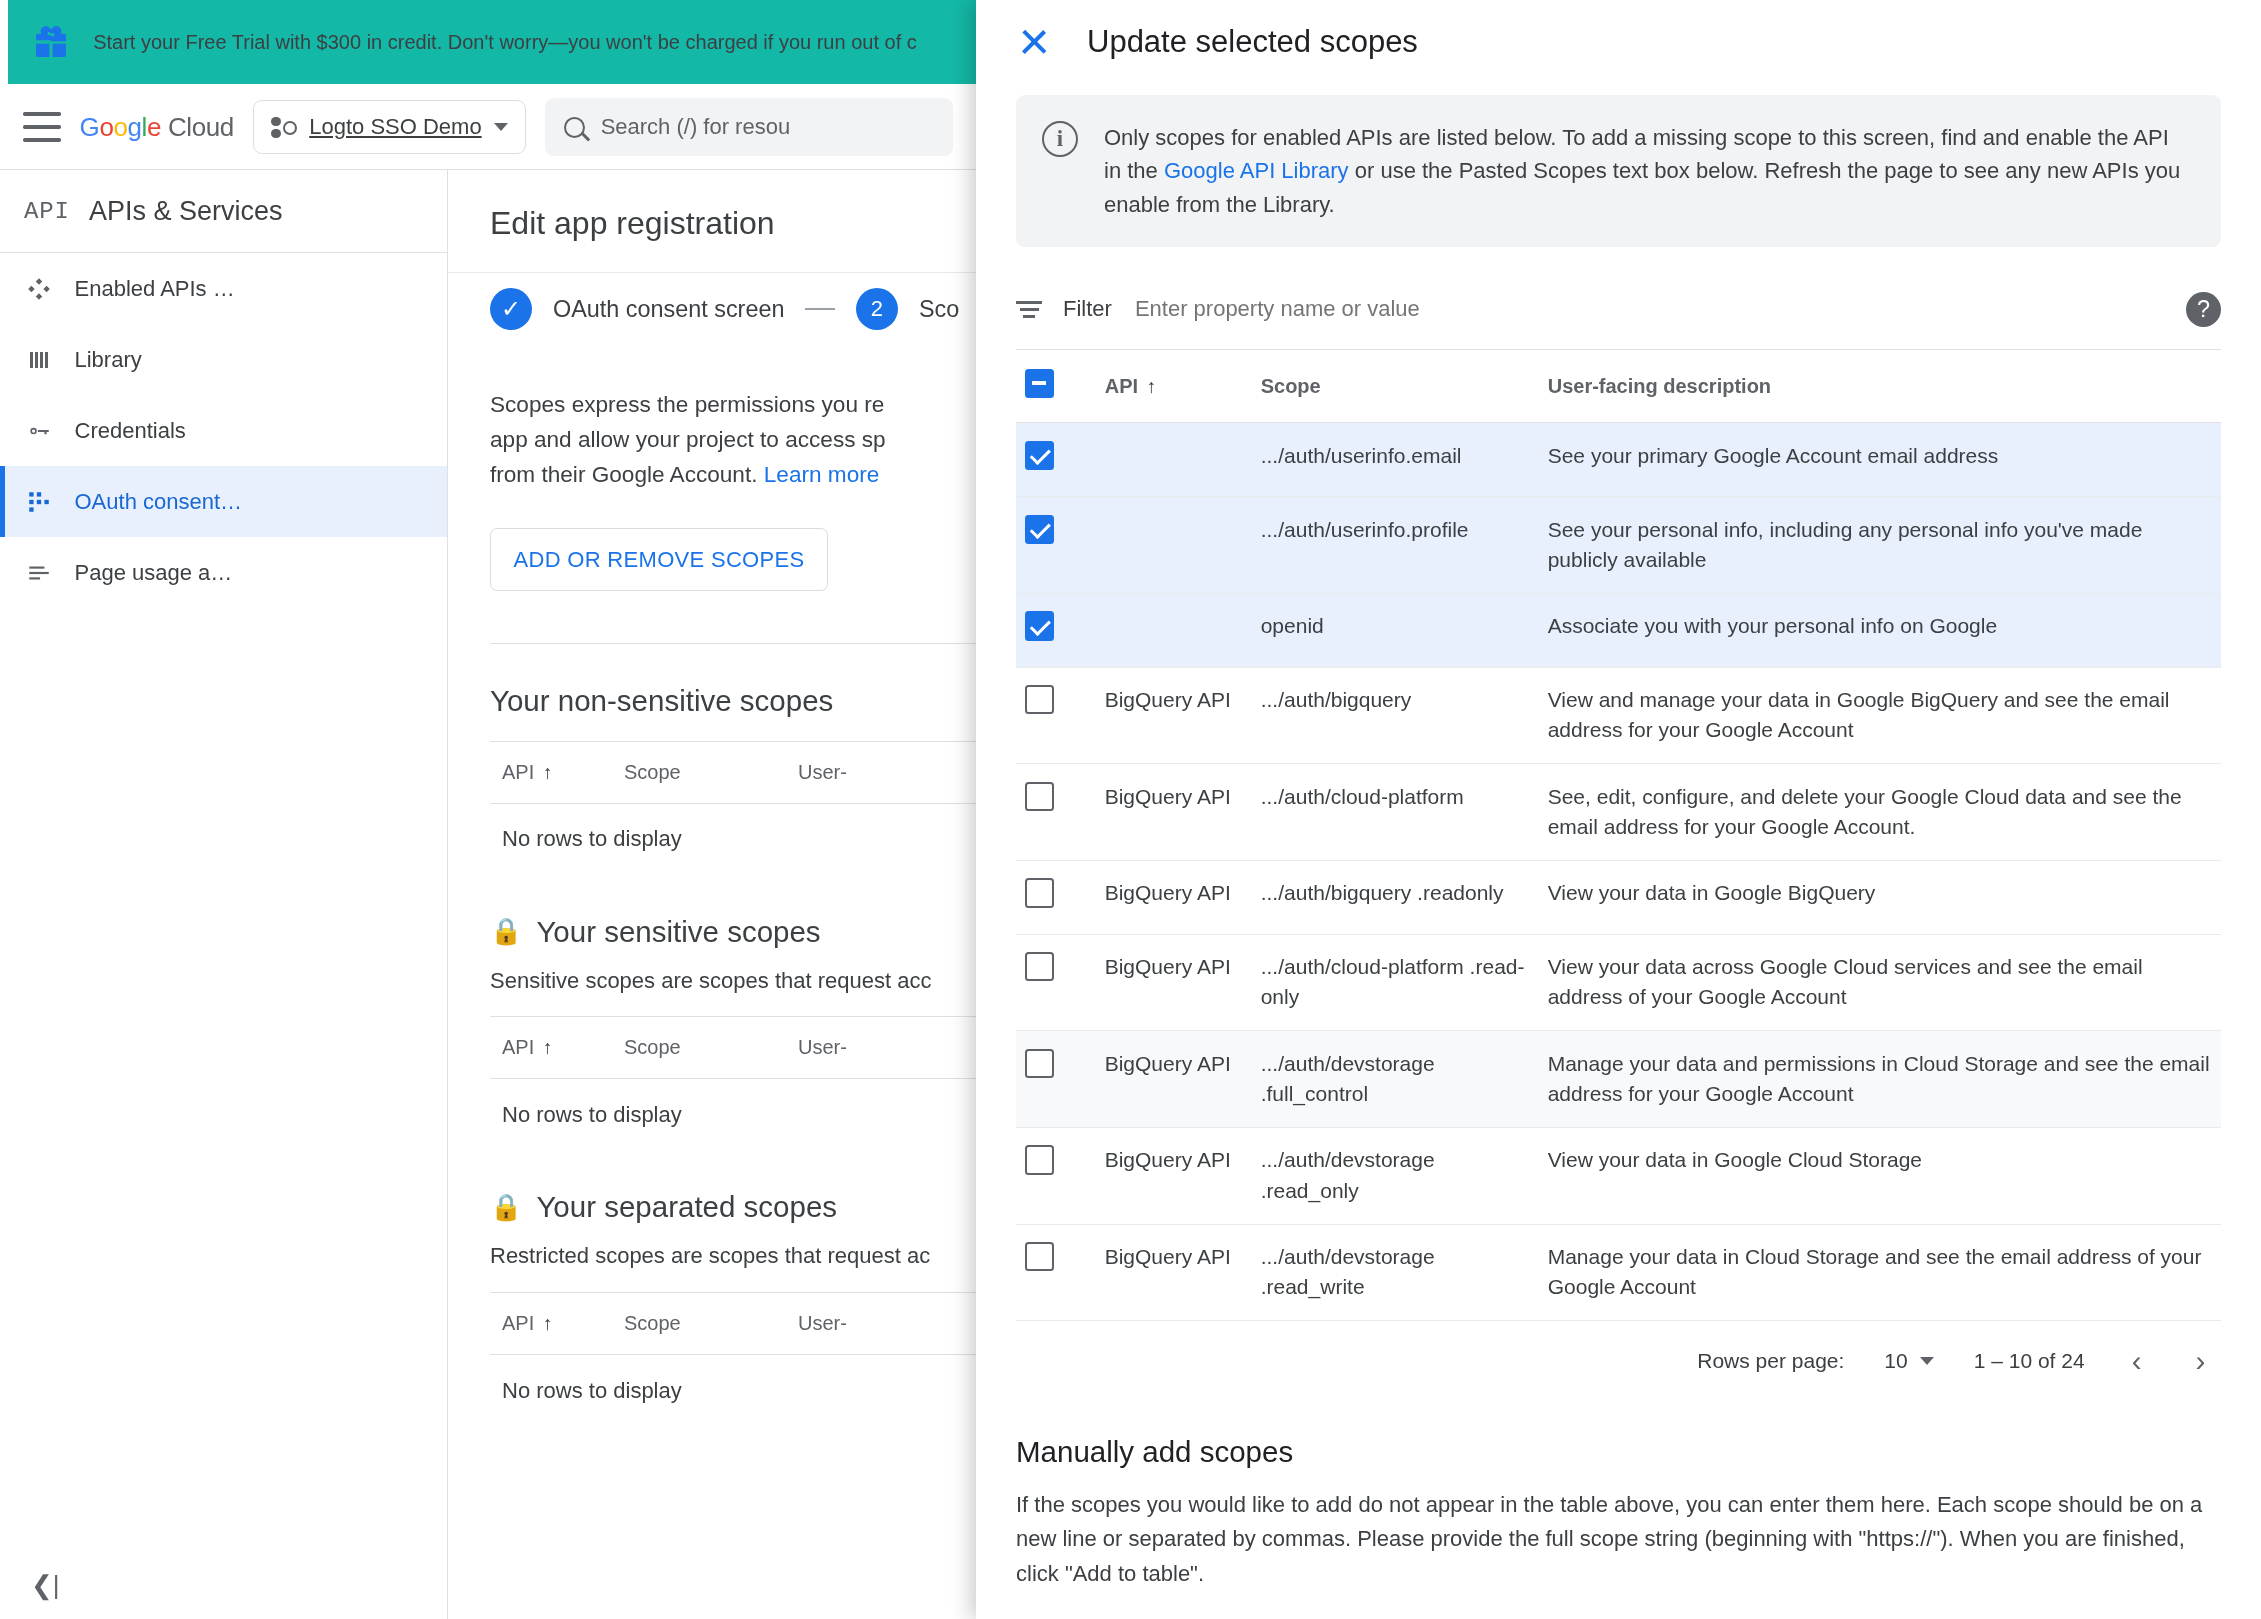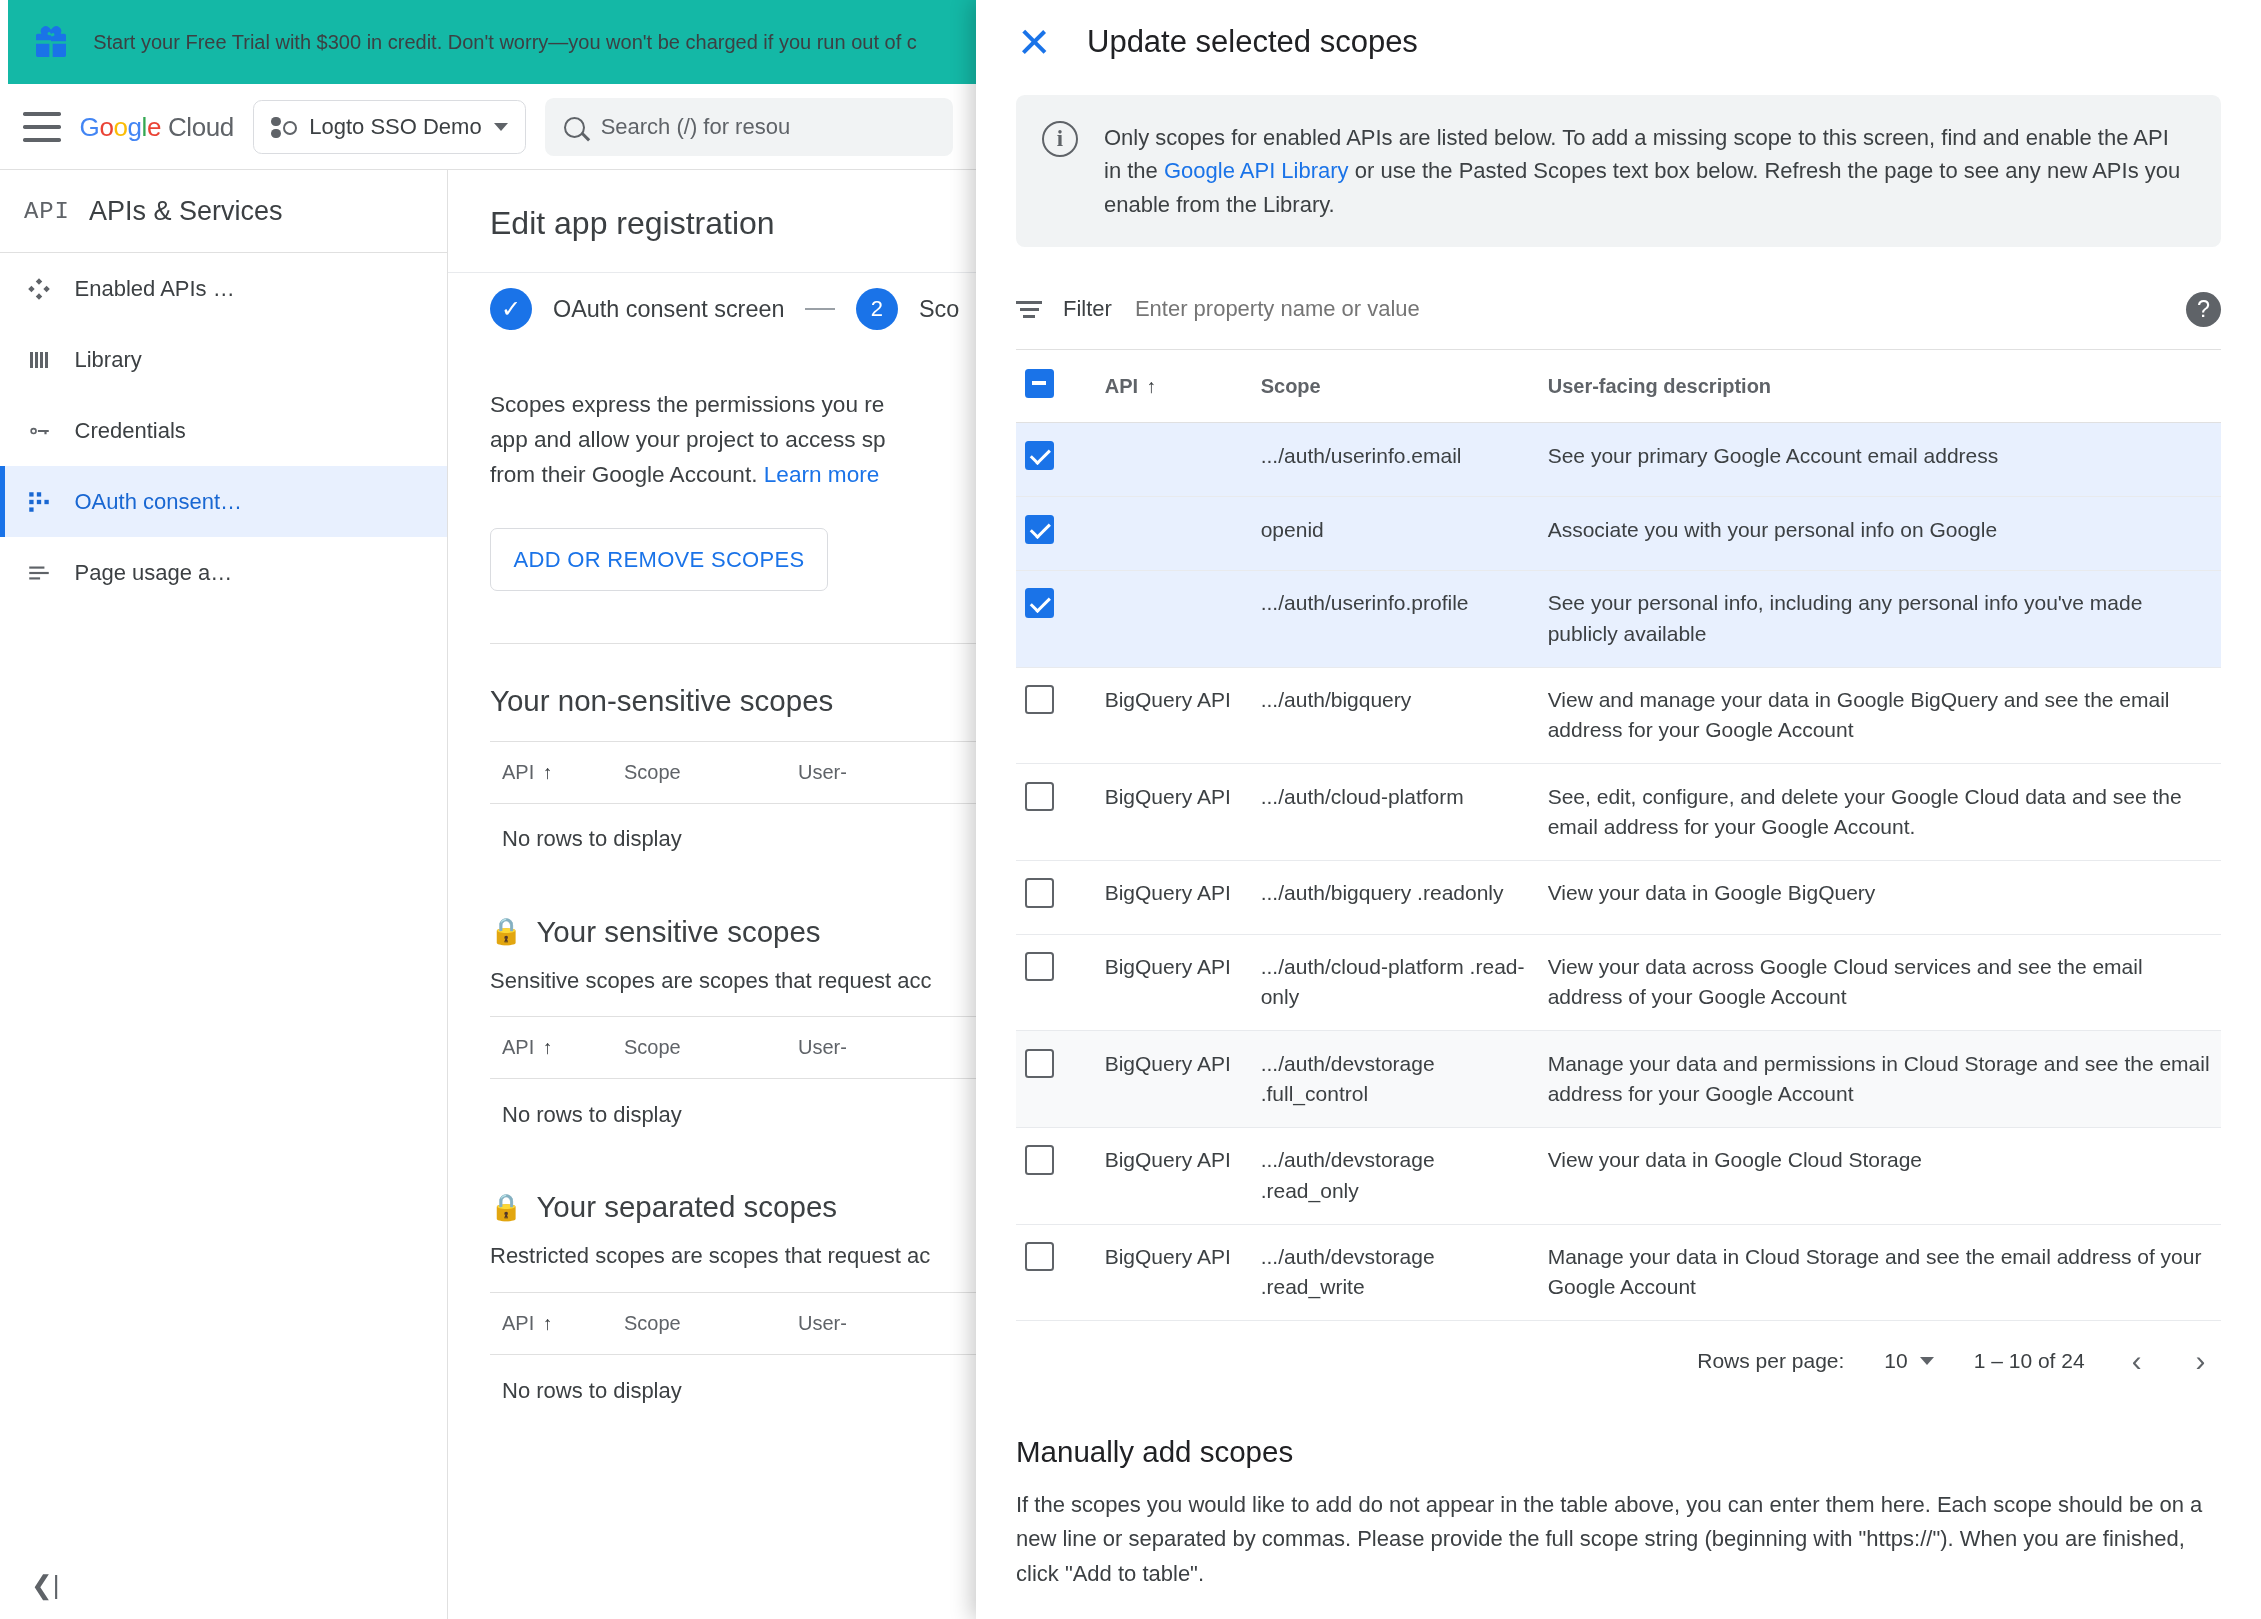--- a/index.html
+++ b/index.html
@@ -31,21 +31,21 @@
   }
   .hamburger { width: 38px; height: 29.5px; display: flex; flex-direction: column; justify-content: space-between; cursor: pointer; }
   .hamburger span { display: block; height: 3.5px; background: #5f6368; border-radius: 1.7px; }
   .gc-logo { font-size: 26px; letter-spacing: -0.4px; white-space: nowrap; }
   .gc-logo .b { color: #4285f4; } .gc-logo .r { color: #ea4335; }
   .gc-logo .y { color: #fbbc05; } .gc-logo .g { color: #34a853; }
   .gc-logo .gray { color: #5f6368; }
   .project-chip {
     display: flex; align-items: center; gap: 12px;
     border: 0.9px solid #dadce0; border-radius: 8.7px; height: 54px; padding: 0 17.4px;
-    font-size: 22px; color: #3c4043; background: #fff; cursor: pointer;
+    font-size: 22px; color: #3c4043; background: #fff; cursor: pointer; text-decoration: underline;
   }
   .chip-ico { width: 26px; height: 26px; position: relative; }
   .chip-ico::before, .chip-ico::after {
     content: ""; position: absolute; background: #5f6368; border-radius: 50%;
   }
   .chip-ico::before { width: 9.6px; height: 9.6px; left: 0; top: 2.6px; }
   .chip-ico::after { width: 9.6px; height: 9.6px; left: 0; top: 14.8px; }
   .chip-ico i {
     position: absolute; right: 0; top: 7px; width: 14px; height: 14px;
     border: 2.6px solid #5f6368; border-radius: 50%;
@@ -412,28 +412,28 @@
         <tbody>
           <tr class="row-selected">
             <td><span class="cbox checked"></span></td>
             <td></td>
             <td>.../auth/userinfo.email</td>
             <td>See your primary Google Account email address</td>
           </tr>
           <tr class="row-selected">
             <td><span class="cbox checked"></span></td>
             <td></td>
-            <td>openid</td>
-            <td>Associate you with your personal info on Google</td>
+            <td>.../auth/userinfo.profile</td>
+            <td>See your personal info, including any personal info you've made publicly available</td>
           </tr>
           <tr class="row-selected">
             <td><span class="cbox checked"></span></td>
             <td></td>
-            <td>.../auth/userinfo.profile</td>
-            <td>See your personal info, including any personal info you've made publicly available</td>
+            <td>openid</td>
+            <td>Associate you with your personal info on Google</td>
           </tr>
           <tr>
             <td><span class="cbox"></span></td>
             <td>BigQuery API</td>
             <td>.../auth/bigquery</td>
             <td>View and manage your data in Google BigQuery and see the email address for your Google Account</td>
           </tr>
           <tr>
             <td><span class="cbox"></span></td>
             <td>BigQuery API</td>

